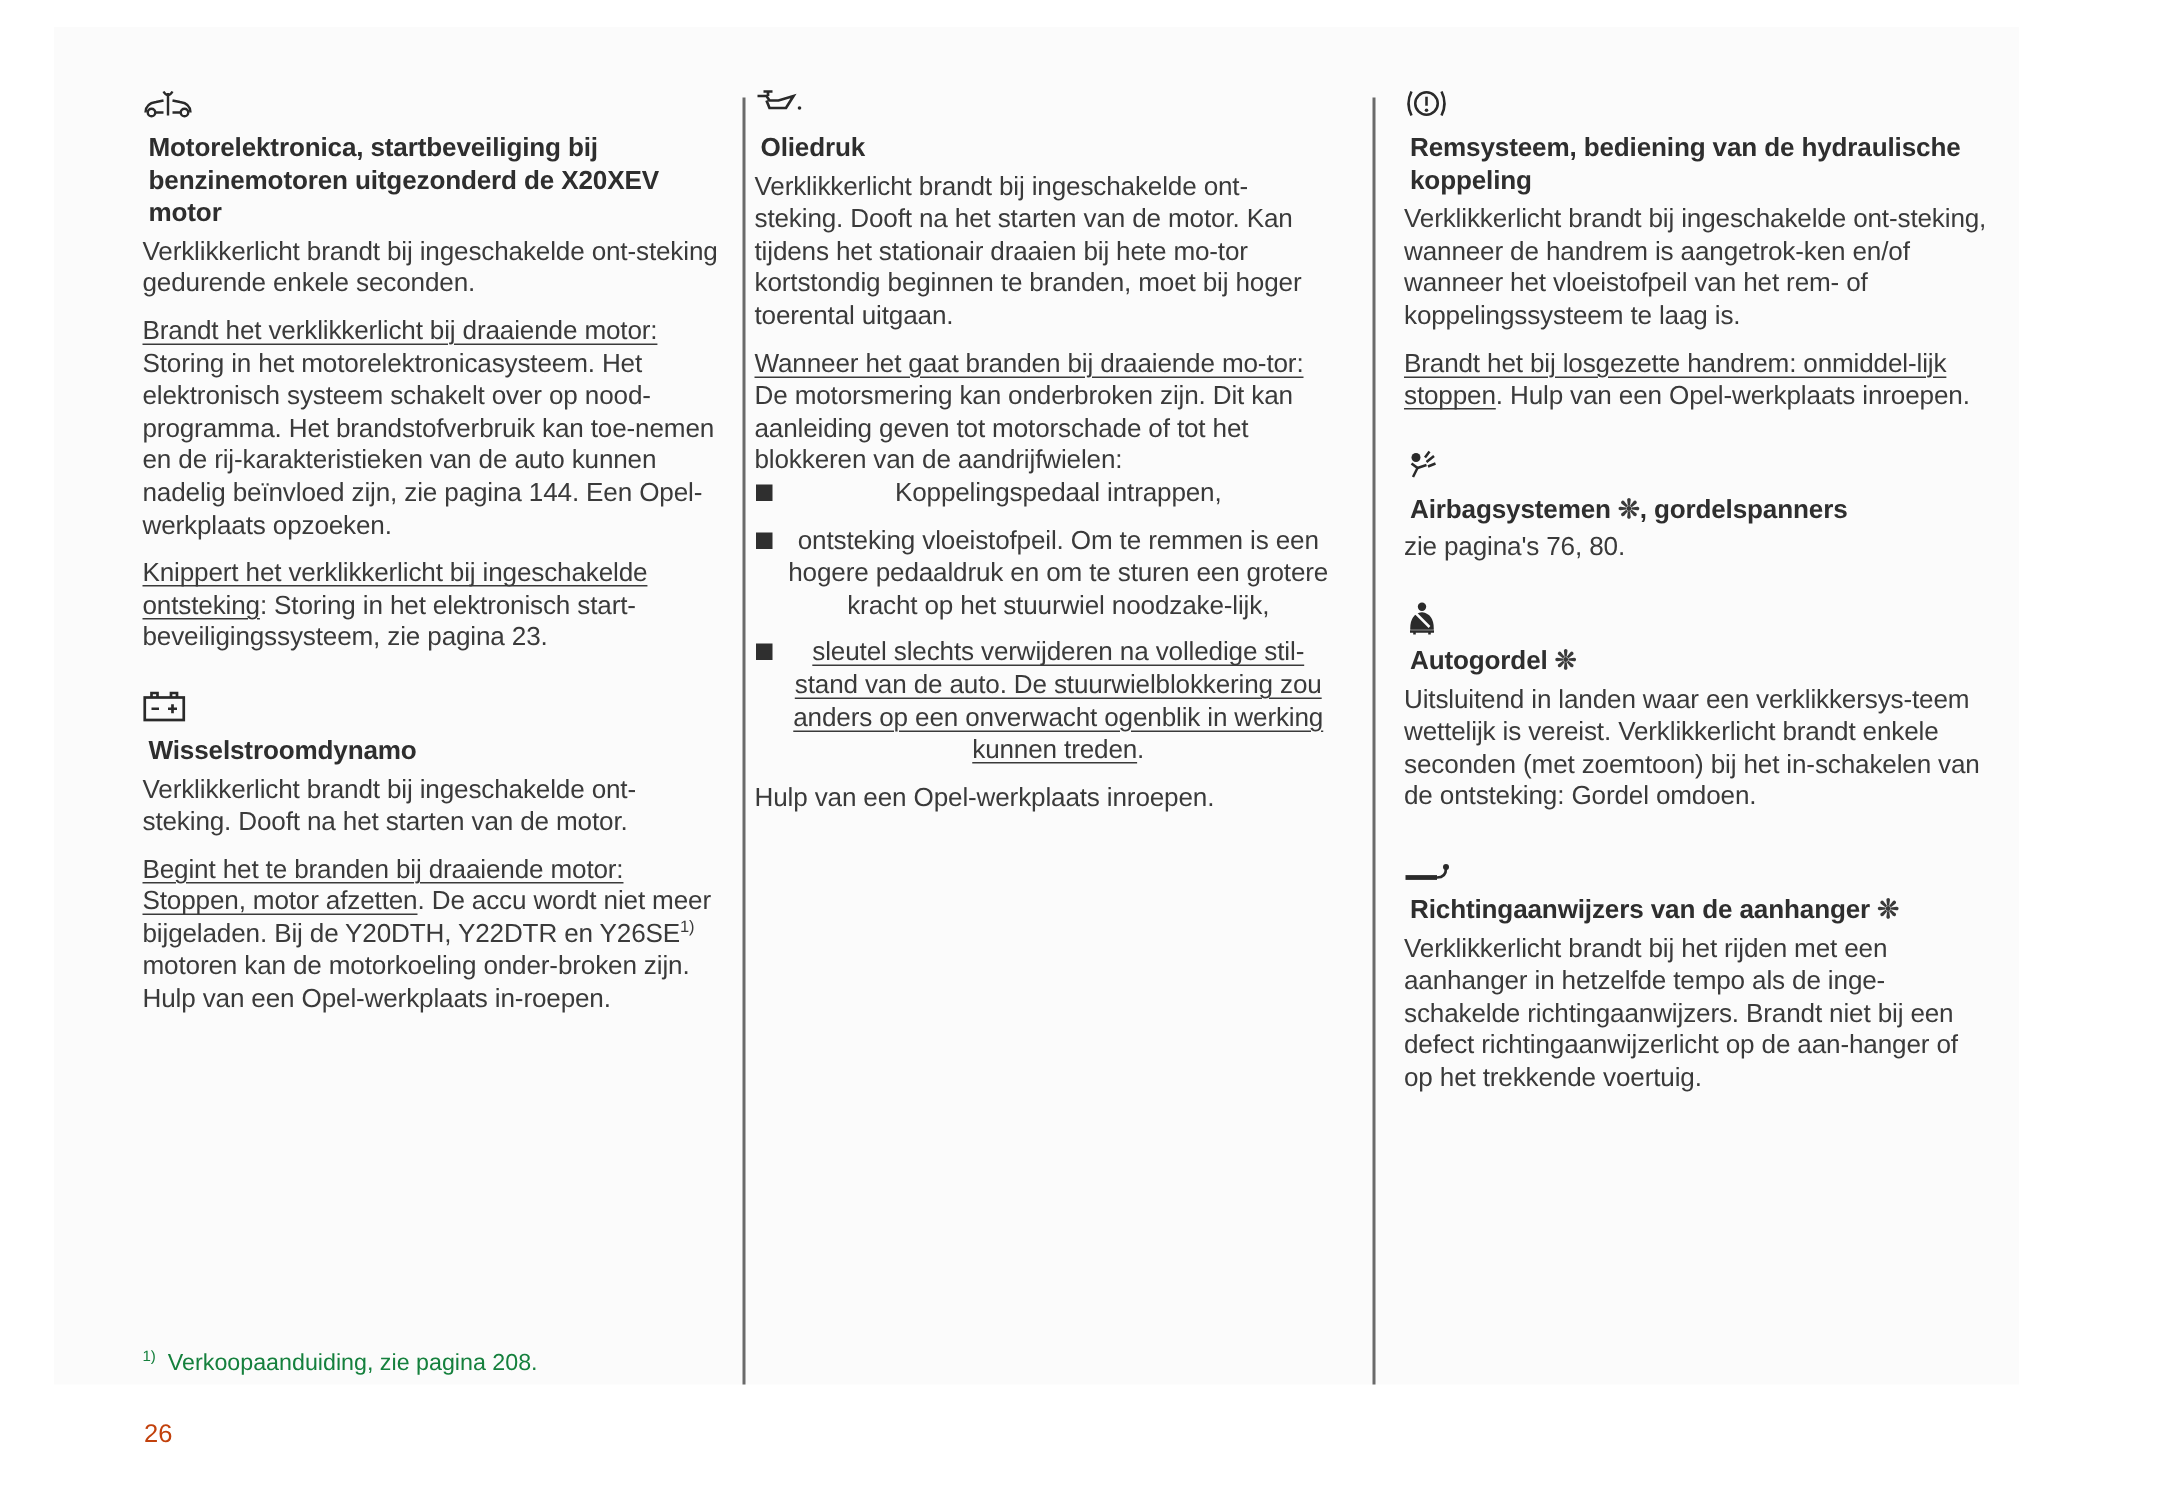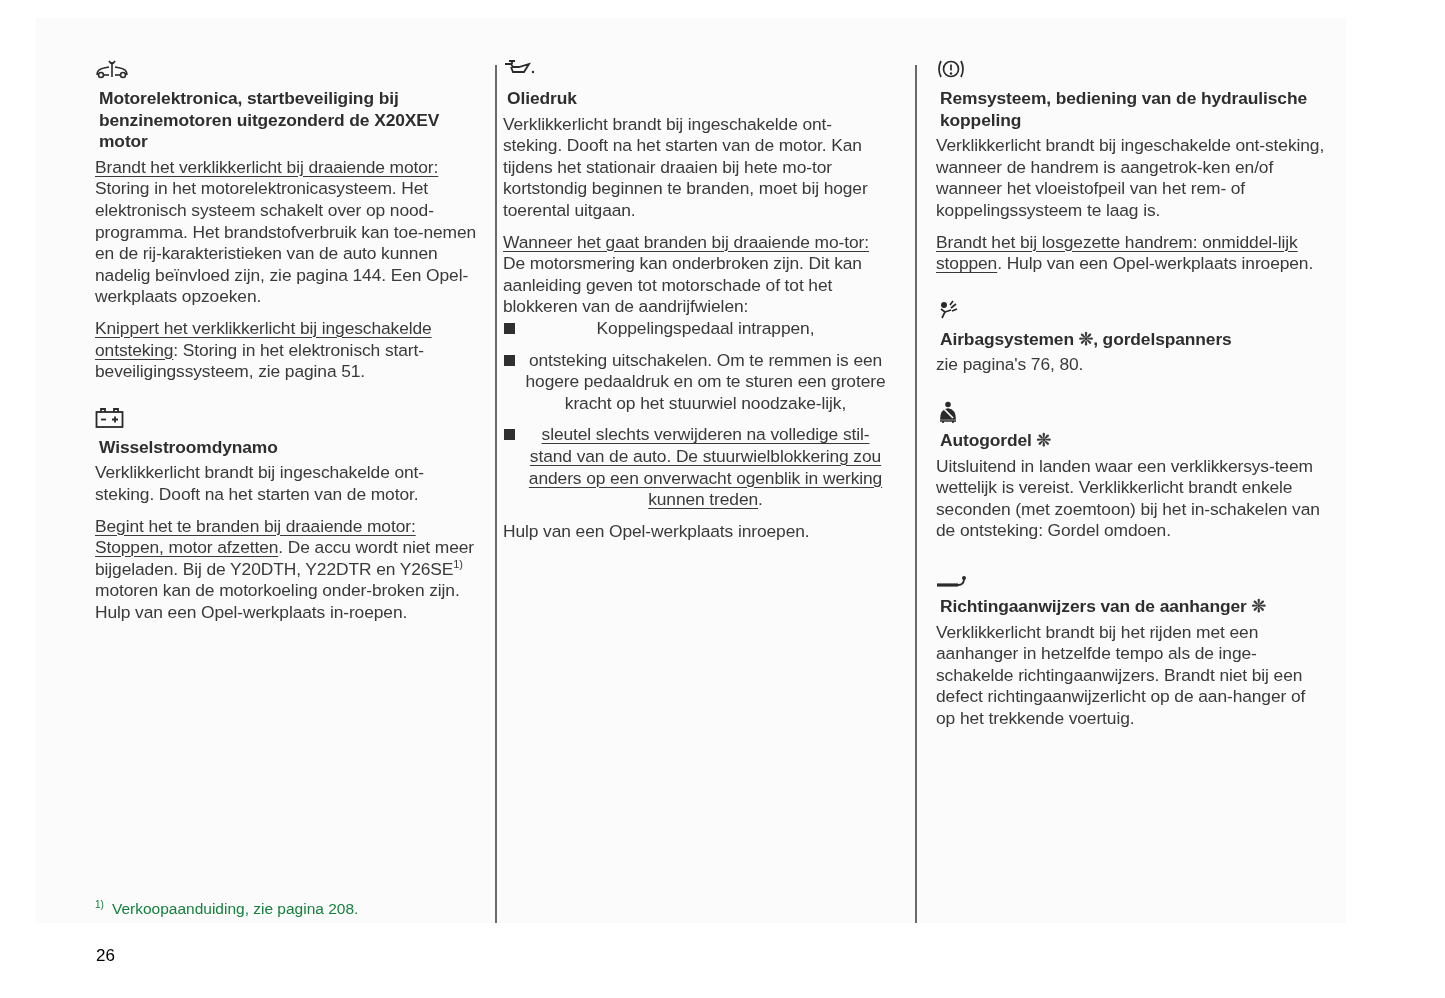--- a/index.html
+++ b/index.html
@@ -34,21 +34,21 @@
   ul.bul li .sq {
     position: absolute; left: 1px; top: 5px; width: 11px; height: 11px; background: #2f2f2f;
   }
   .star { font-weight: bold; color: #3a3a3a; }
   sup { font-size: 11px; line-height: 0; vertical-align: 7px; }
   .footnote {
     position: absolute; left: 95px; top: 900px; font-size: 15.5px; color: #15803d;
   }
   .footnote sup { font-size: 10px; vertical-align: 6px; margin-right: 8px; }
   .pagenum {
-    position: absolute; left: 96px; top: 946px; font-size: 17px; color: #000000;
+    position: absolute; left: 96px; top: 946px; font-size: 17px; color: #c2410c;
   }
 </style>
 </head>
 <body>
 
 <div class="panel"></div>
 <div class="divider" style="left:495px"></div>
 <div class="divider" style="left:915px"></div>
 
 <div class="col col1">
@@ -61,22 +61,23 @@
             <path d="M20 9 L25 10 Q32 11 32 17"></path>
             <circle cx="28" cy="17" r="2.5"></circle>
         <path d="M17 4 L17 19"></path>
             <path d="M14 3 Q17 8 20 3"></path>
             <path d="M9 17 L14 17"></path>
             <path d="M20 17 L25 17"></path>
           </g>
         </svg>
     </span>
     <p class="h">Motorelektronica, startbeveiliging bij benzinemotoren uitgezonderd de X20XEV motor</p>
+    <p class="p">Verklikkerlicht brandt bij ingeschakelde ont-steking gedurende enkele seconden.</p>
     <p class="p"><span class="u">Brandt het verklikkerlicht bij draaiende motor:</span><span> Storing in het motorelektronicasysteem. Het elektronisch systeem schakelt over op nood-programma. Het brandstofverbruik kan toe-nemen en de rij-karakteristieken van de auto kunnen nadelig beïnvloed zijn, zie pagina 144. Een Opel-werkplaats opzoeken.</span></p>
-    <p class="p"><span class="u">Knippert het verklikkerlicht bij ingeschakelde ontsteking</span><span>: Storing in het elektronisch start-beveiligingssysteem, zie pagina 51.</span></p>
+    <p class="p"><span class="u">Knippert het verklikkerlicht bij ingeschakelde ontsteking</span><span>: Storing in het elektronisch start-beveiligingssysteem, zie pagina 23.</span></p>
   </div>
   <div class="block">
     <span class="icon">
       <svg width="30" height="22" viewBox="0 0 30 22">
           <g fill="none" stroke="#2a2a2a" stroke-width="1.8">
         <rect x="1.5" y="5" width="26" height="15"></rect>
             <path d="M6 5 V2 H10 V5"></path>
             <path d="M19 5 V2 H23 V5"></path>
         <path d="M6 12.5 H11"></path>
             <path d="M17 12.5 H23 M20 9.5 V15.5"></path>
@@ -98,21 +99,21 @@
             <path d="M9 3 V6 M6 3 H12"></path>
           </g>
         <circle cx="30" cy="14" r="1.2" fill="#2a2a2a"></circle>
         </svg>
     </span>
     <p class="h">Oliedruk</p>
     <p class="p">Verklikkerlicht brandt bij ingeschakelde ont-steking. Dooft na het starten van de motor. Kan tijdens het stationair draaien bij hete mo-tor kortstondig beginnen te branden, moet bij hoger toerental uitgaan.</p>
     <p class="p" style="margin-bottom:0"><span class="u">Wanneer het gaat branden bij draaiende mo-tor:</span><span> De motorsmering kan onderbroken zijn. Dit kan aanleiding geven tot motorschade of tot het blokkeren van de aandrijfwielen:</span></p>
     <ul class="bul">
       <li><span class="sq"></span><span>Koppelingspedaal intrappen,</span></li>
-      <li><span class="sq"></span><span>ontsteking uitschakelen. Om te remmen is een hogere pedaaldruk en om te sturen een grotere kracht op het stuurwiel noodzake-lijk,</span></li>
+      <li><span class="sq"></span><span>ontsteking vloeistofpeil. Om te remmen is een hogere pedaaldruk en om te sturen een grotere kracht op het stuurwiel noodzake-lijk,</span></li>
       <li><span class="sq"></span><span class="u">sleutel slechts verwijderen na volledige stil-stand van de auto. De stuurwielblokkering zou anders op een onverwacht ogenblik in werking kunnen treden</span><span>.</span></li>
     </ul>
     <p class="p">Hulp van een Opel-werkplaats inroepen.</p>
   </div>
 </div>
 
 <div class="col col3">
   <div class="block">
     <span class="icon">
       <svg width="30" height="22" viewBox="0 0 30 22">

